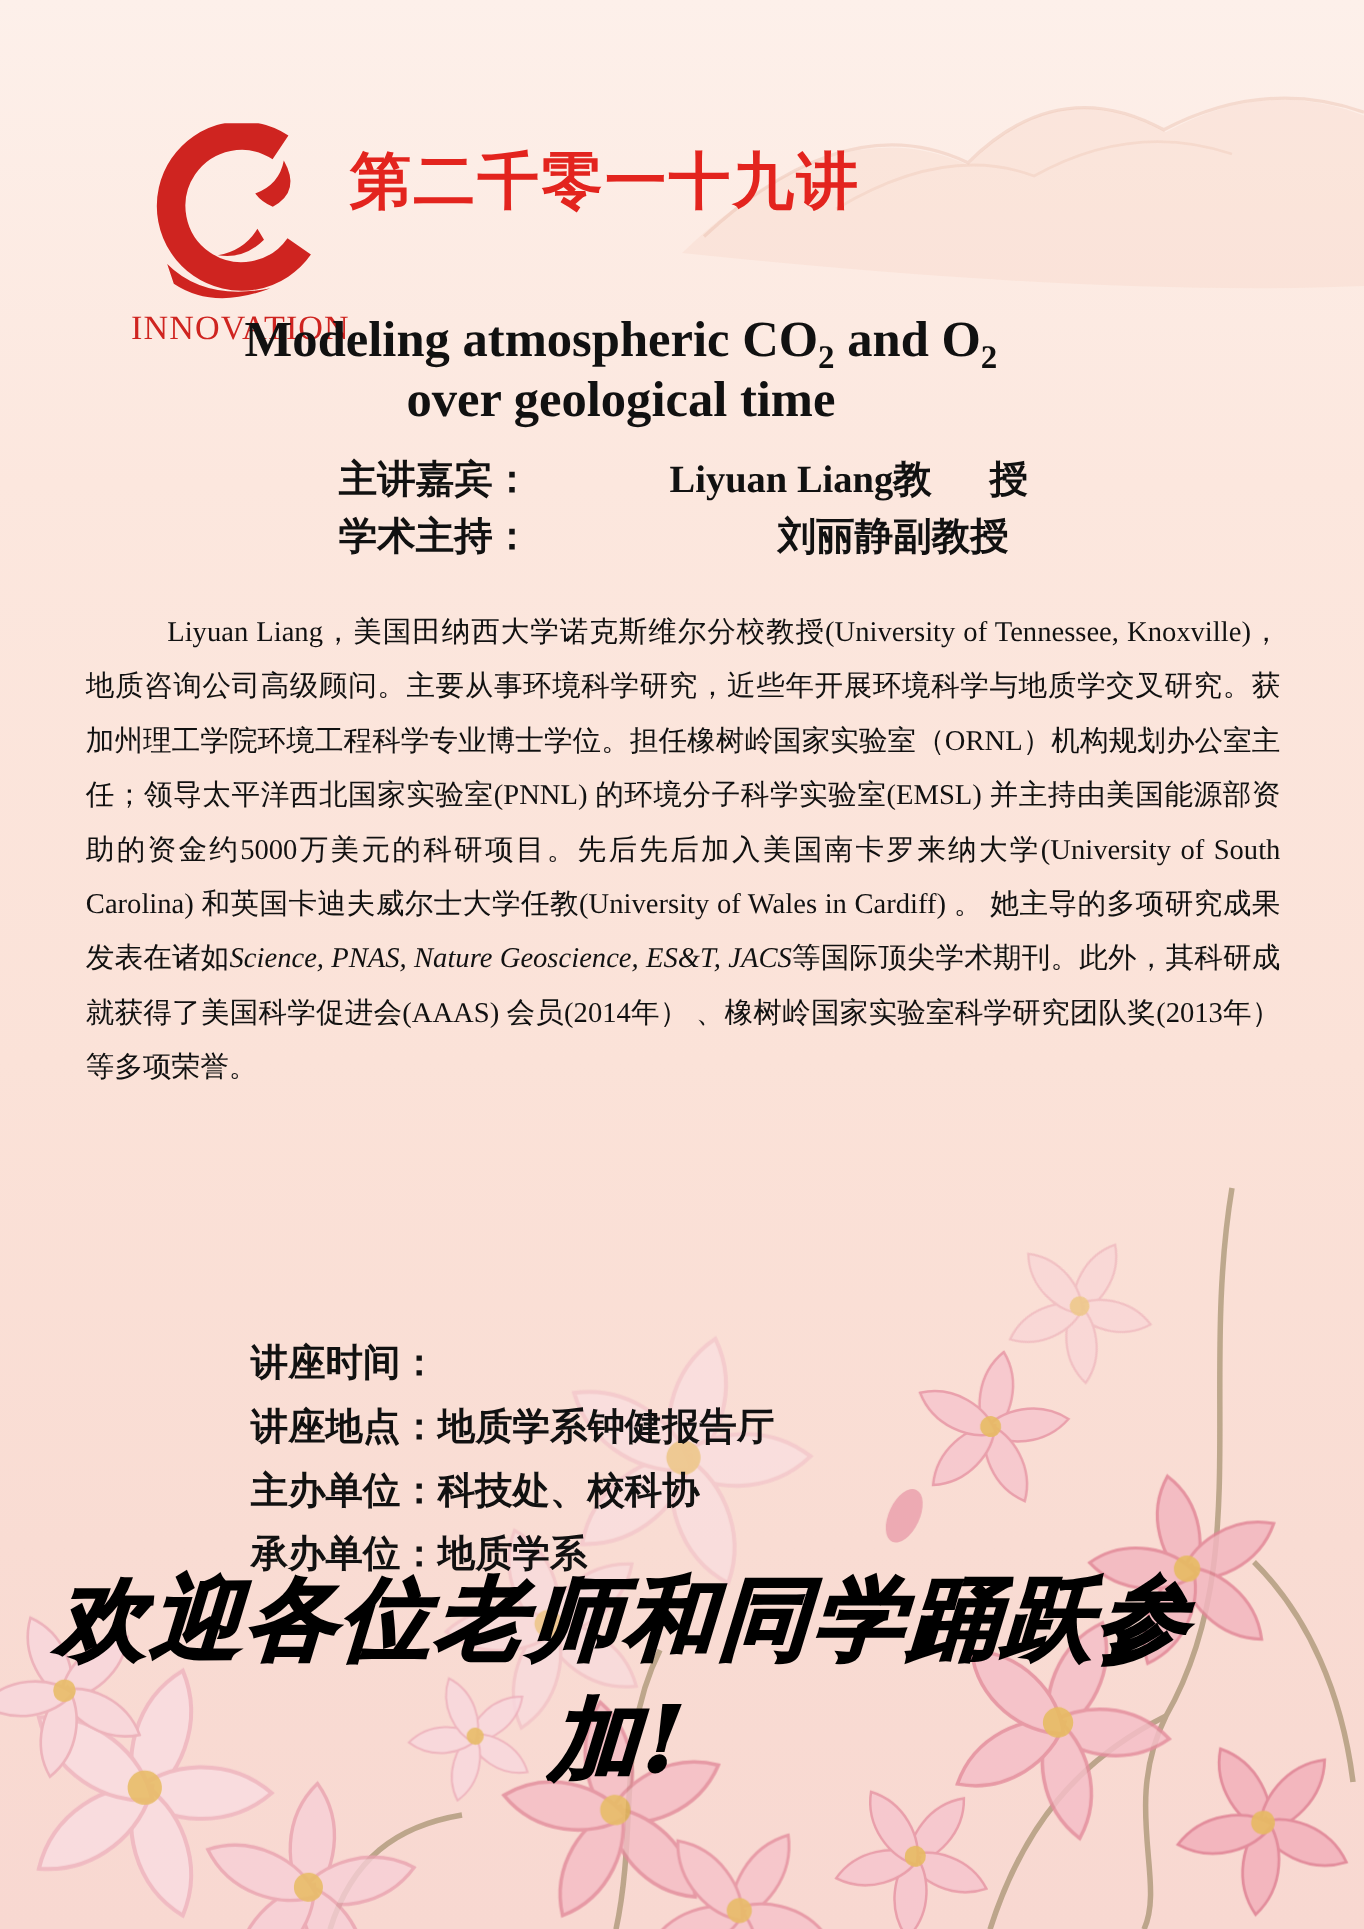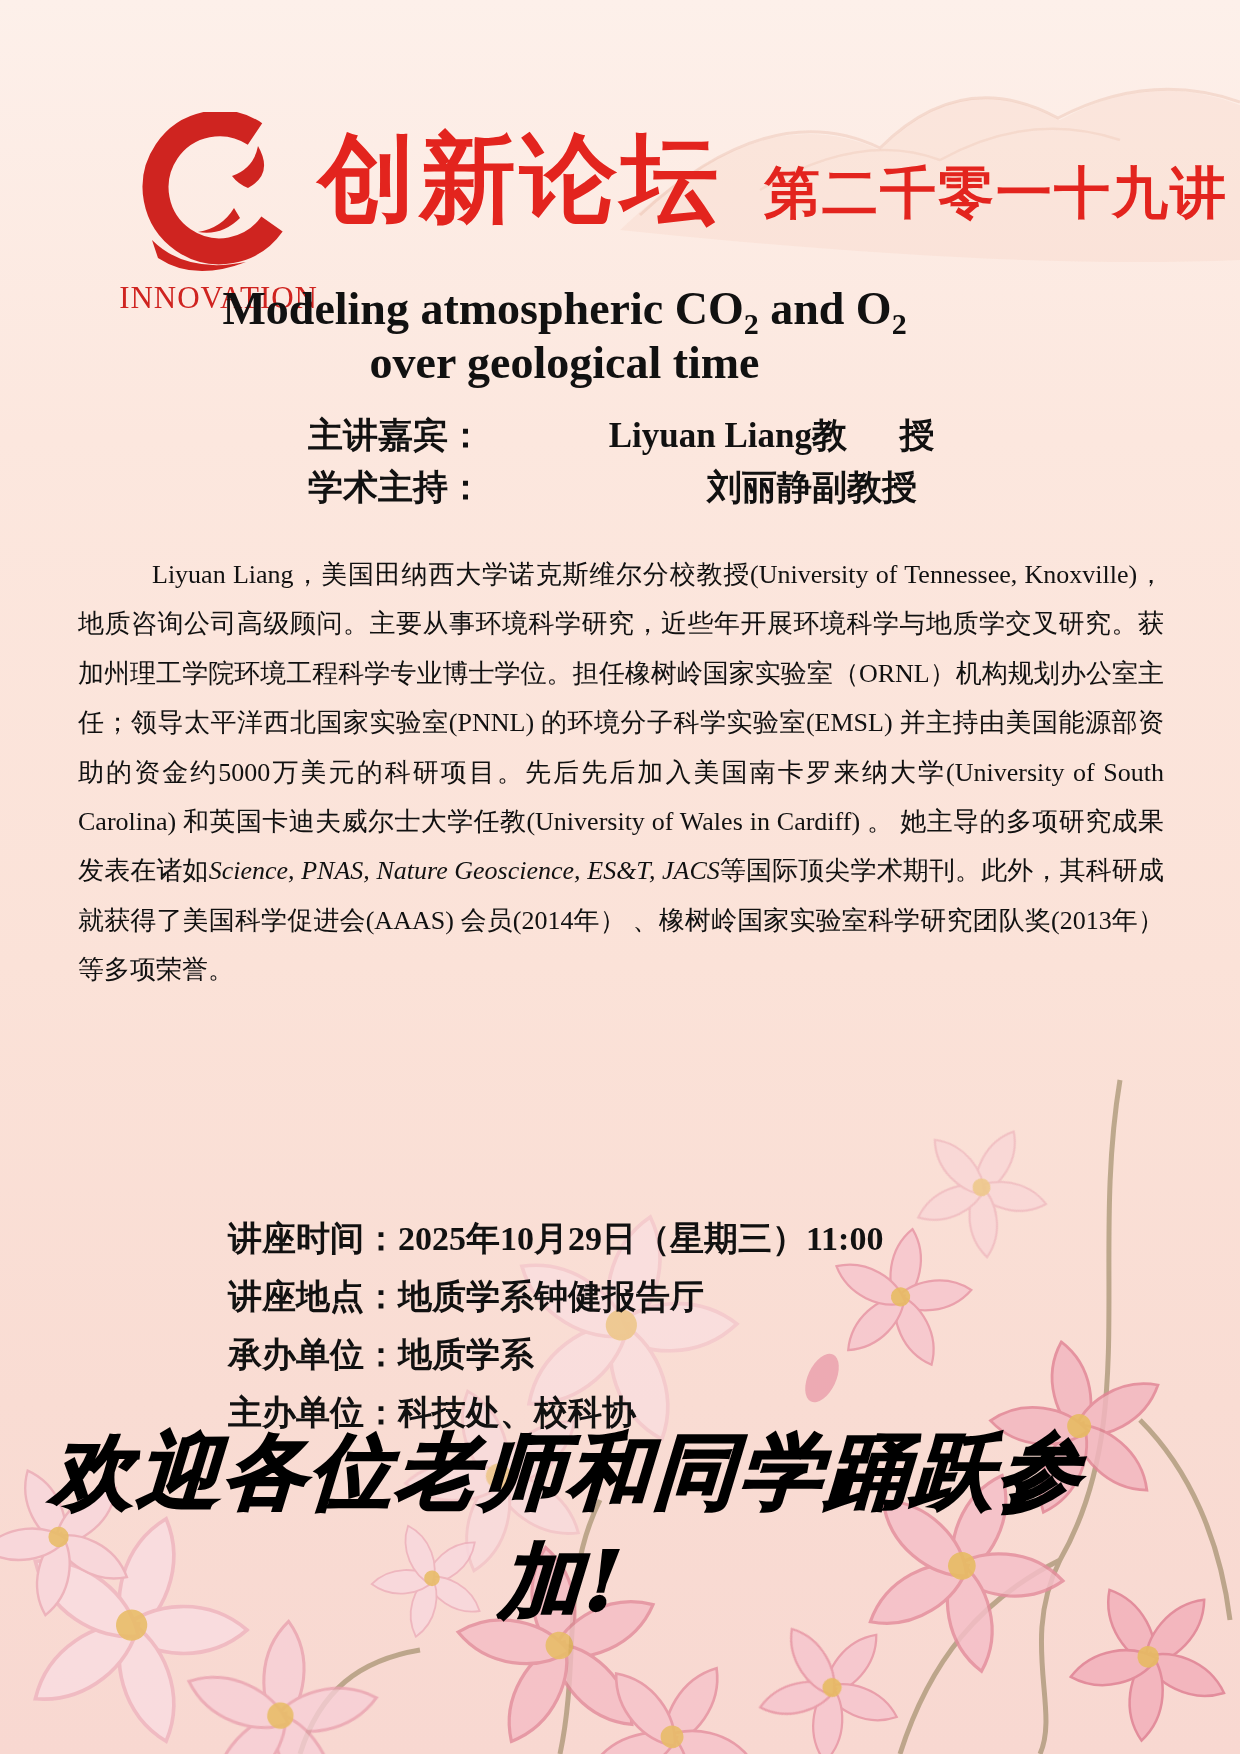--- a/index.html
+++ b/index.html
@@ -113,21 +113,20 @@
     <svg class="logo-mark" width="190" height="168" viewBox="0 0 190 168" aria-hidden="true">
       <path d="M141 22 A 64 64 0 1 0 158 112" fill="none" stroke="#cf2420" stroke-width="26"></path>
       <path d="M118 64 Q 140 56 144 34 Q 160 62 134 76 Q 124 72 118 64 Z" fill="#cf2420"></path>
       <path d="M38 128 Q 72 162 132 150 Q 80 170 44 146 Z" fill="#cf2420"></path>
       <path d="M120 96 Q 108 116 84 120 Q 108 124 126 106 Z" fill="#cf2420"></path>
     </svg>
     <div class="logo-text">INNOVATION</div>
   </div>
 
   <div class="header-titles">
-    <div class="forum-title">创新论坛</div>
     <div class="lecture-no">第二千零一十九讲</div>
   </div>
 
   <div class="en-title">
     <div><span>Modeling atmospheric CO</span><sub>2</sub><span> and O</span><sub>2</sub></div>
     <div>over geological time</div>
   </div>
 
   <div class="speakers">
     <div class="speaker-row">
@@ -140,31 +139,30 @@
       <span class="sp-name">刘丽静</span>
       <span>副教授</span>
     </div>
   </div>
 
   <div class="bio"><span>Liyuan Liang，美国田纳西大学诺克斯维尔分校教授(University of Tennessee, Knoxville)，地质咨询公司高级顾问。主要从事环境科学研究，近些年开展环境科学与地质学交叉研究。获加州理工学院环境工程科学专业博士学位。担任橡树岭国家实验室（ORNL）机构规划办公室主任；领导太平洋西北国家实验室(PNNL) 的环境分子科学实验室(EMSL) 并主持由美国能源部资助的资金约5000万美元的科研项目。先后先后加入美国南卡罗来纳大学(University of South Carolina) 和英国卡迪夫威尔士大学任教(University of Wales in Cardiff) 。 她主导的多项研究成果发表在诸如</span><span style="font-style: italic;">Science, PNAS, Nature Geoscience, ES&amp;T, JACS</span><span>等国际顶尖学术期刊。此外，其科研成就获得了美国科学促进会(AAAS) 会员(2014年） 、橡树岭国家实验室科学研究团队奖(2013年） 等多项荣誉。</span></div>
 
   <div class="details">
     <div class="detail-row">
       <span>讲座时间：</span>
-      <span>2025年10月29日（星期三）11:00</span>
     </div>
     <div class="detail-row">
       <span>讲座地点：</span>
       <span>地质学系钟健报告厅</span>
     </div>
     <div class="detail-row">
+      <span>主办单位：</span>
+      <span>科技处、校科协</span>
+    </div>
+    <div class="detail-row">
       <span>承办单位：</span>
       <span>地质学系</span>
-    </div>
-    <div class="detail-row">
-      <span>主办单位：</span>
-      <span>科技处、校科协</span>
     </div>
   </div>
 
   <div class="footer-welcome">欢迎各位老师和同学踊跃参加!</div>
 
 </div>
 
 </body></html>

